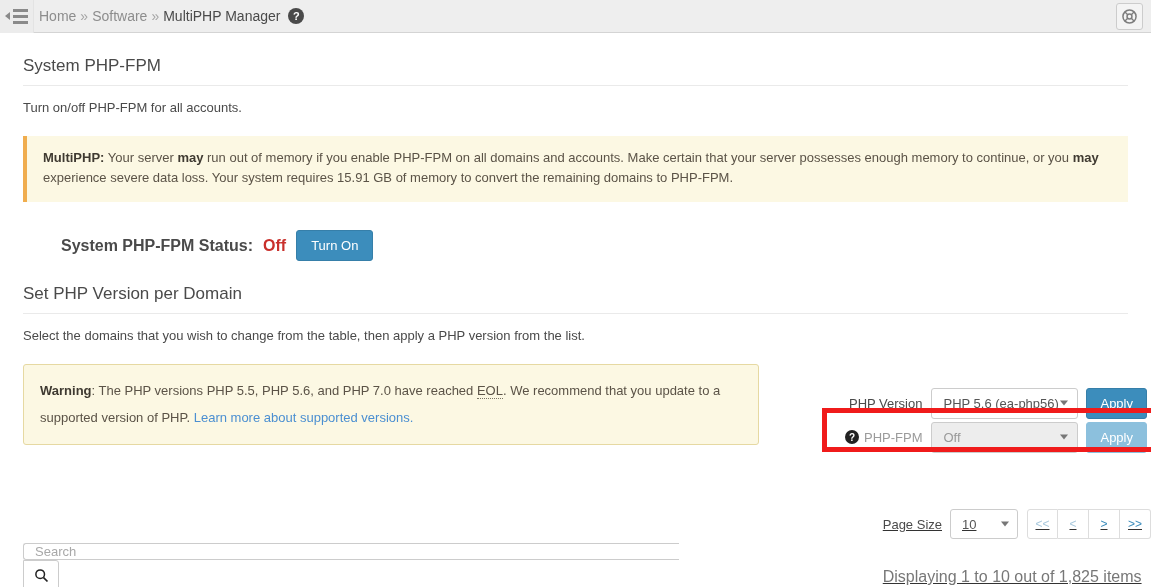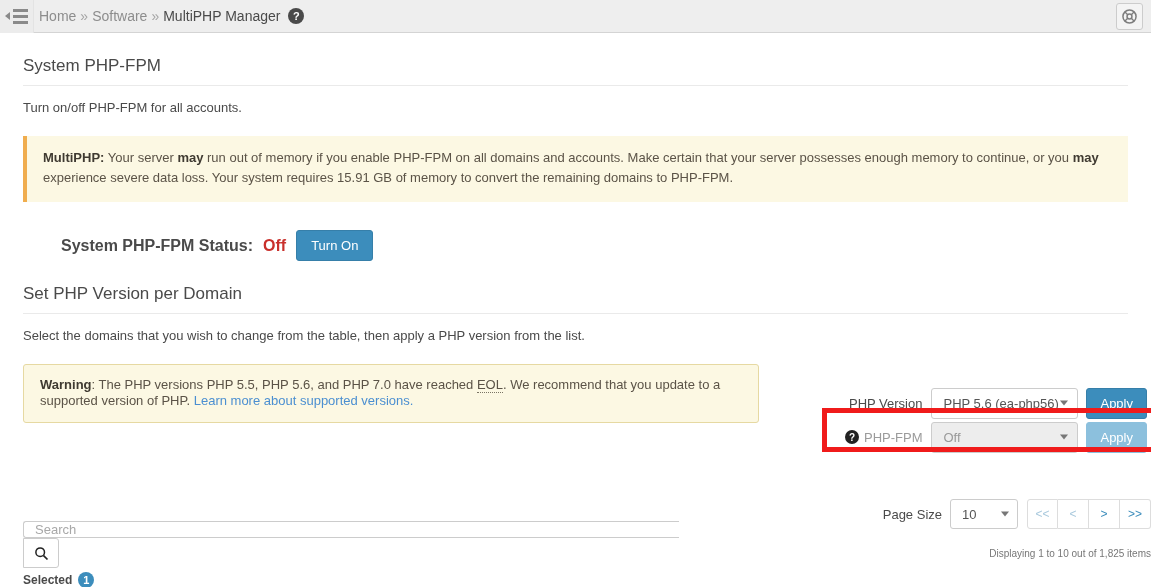--- a/index.html
+++ b/index.html
@@ -103,21 +103,21 @@
 
   .callout-warn2 {
     background: #fcf8e3;
     border: 1px solid #e6d9a2;
     border-radius: 3px;
     padding: 12px 16px 13px 16px;
     margin-top: 21px;
     width: 736px;
     font-size: 13px;
     color: #5b5347;
-    line-height: 16px;
+    line-height: 27px;
   }
   .callout-warn2 b { color: #3f3a31; }
   .callout-warn2 a { color: #4b8fd1; text-decoration: none; cursor: pointer; }
   .eol { border-bottom: 1px dotted #7a7464; cursor: help; }
 
   
   .status-row {
     margin-top: 28px;
     padding-left: 38px;
     display: flex;
@@ -248,22 +248,22 @@
     border-radius: 50%;
     width: 16px; height: 16px;
     display: inline-flex; align-items: center; justify-content: center;
     font-size: 11px; font-weight: bold;
   }
 
   
   .pager {
     position: absolute;
     right: 0;
-    top: 443px;
-    text-align: right;
+    top: 453px;
+    text-decoration: underline;
   }
   .pager-line { display: flex; align-items: center; justify-content: flex-end; }
   .pager-label { font-size: 13px; color: #4a4a4a; margin-right: 8px; }
   .select-sm {
     position: relative;
     width: 68px; height: 30px;
     border: 1px solid #ccc;
     border-radius: 3px;
     background: #fff;
     font-size: 13px;
@@ -289,22 +289,22 @@
     background: #fff;
     color: #3c8dbc;
     font-size: 12px;
     display: flex; align-items: center; justify-content: center;
     cursor: pointer;
   }
   .pagebtn:first-child { border-left: 1px solid #ddd; border-radius: 3px 0 0 3px; }
   .pagebtn:last-child { border-radius: 0 3px 3px 0; }
   .pagebtn.muted { color: #a9c9dd; }
   .displaying {
-    margin-top: 19px;
-    font-size: 10px;
+    margin-top: 29px;
+    font-size: 16px;
     color: #777;
   }
 </style>
 </head>
 <body>
 
 <div class="topbar">
   <div class="hamburger">
     <span class="ham-arrow"></span>
     <span class="ham-bars">

